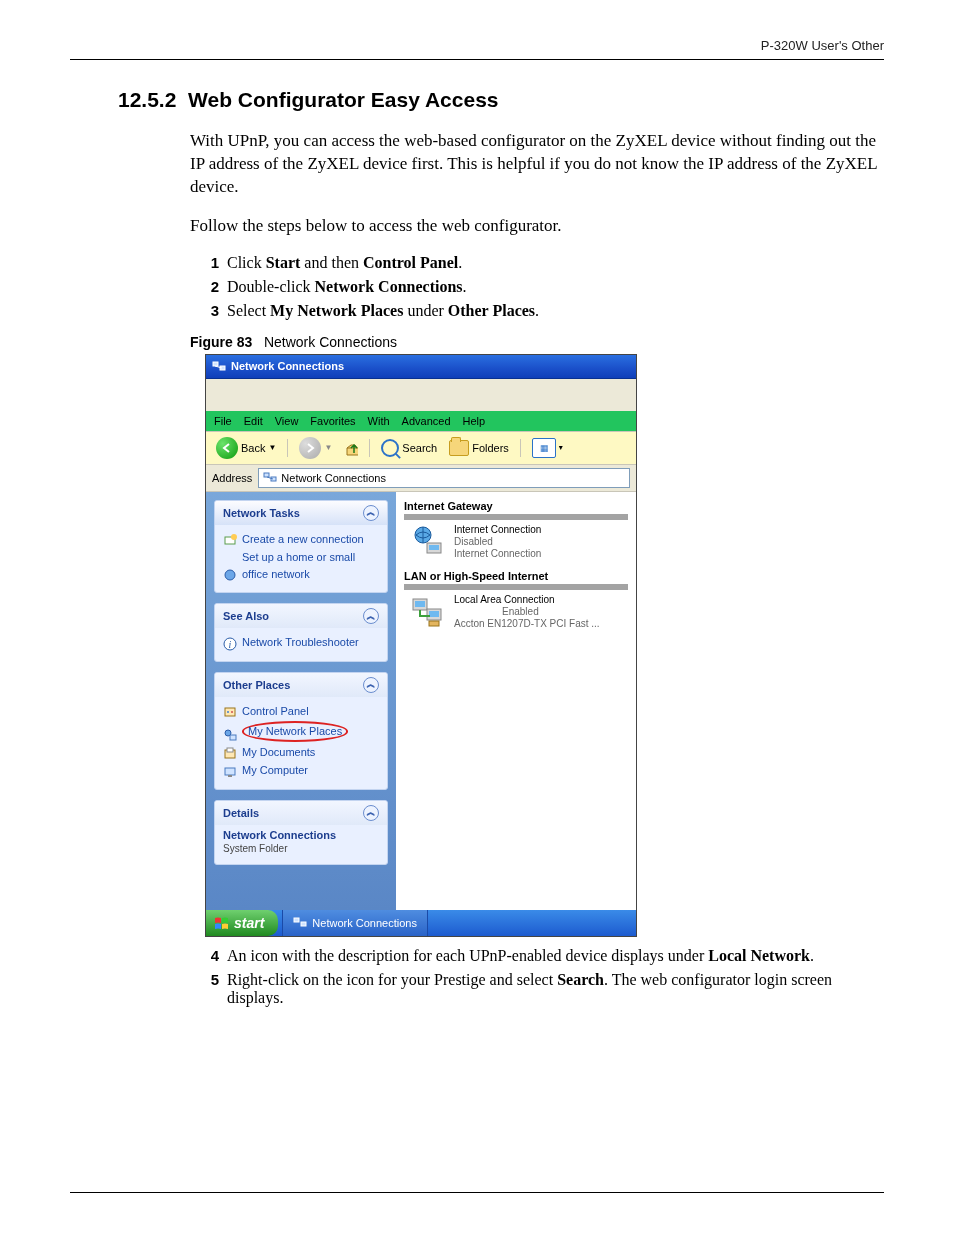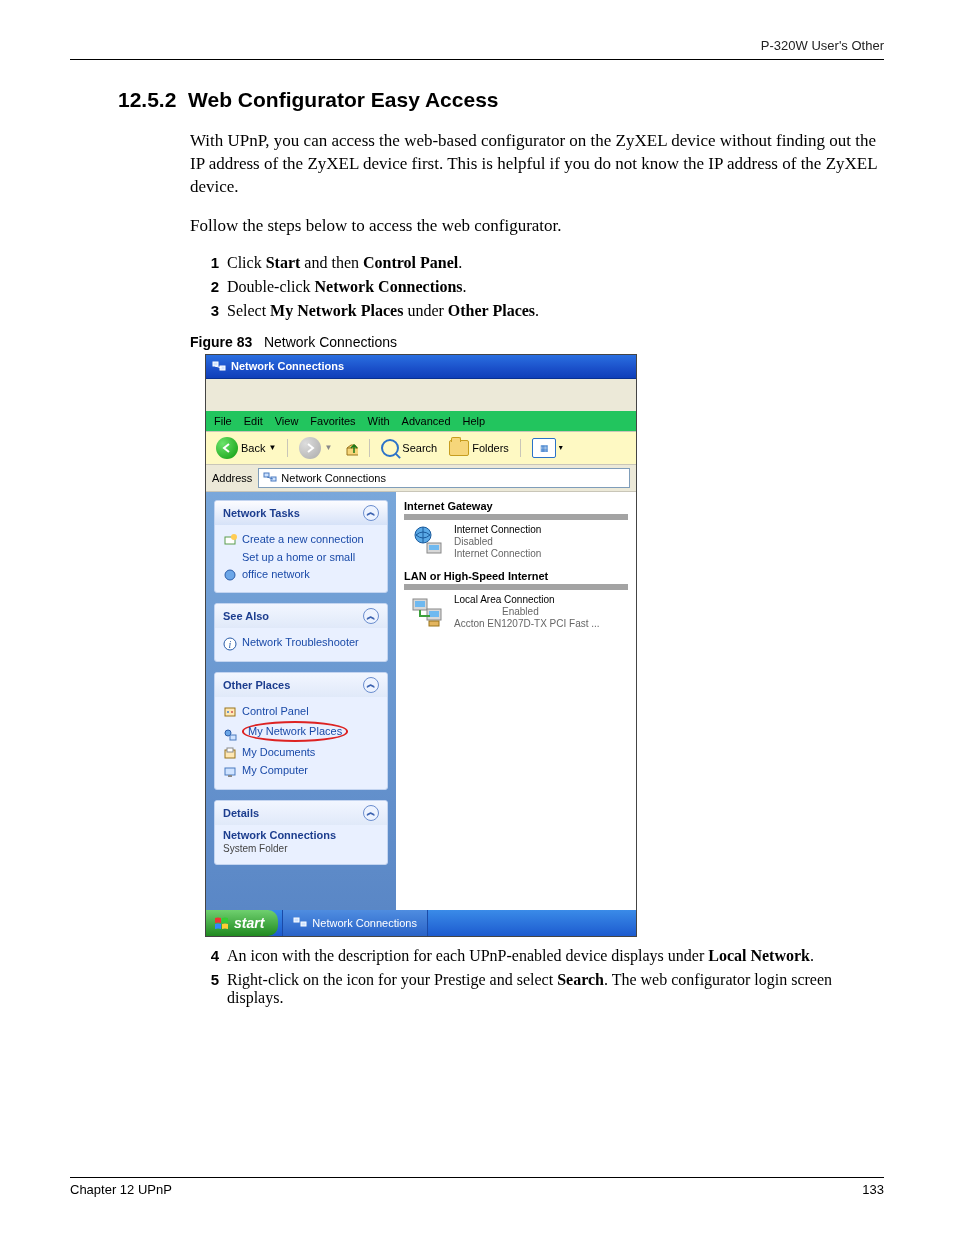--- a/index.html
+++ b/index.html
@@ -487,17 +487,13 @@
     <span class="step-text"><span>An icon with the description for each UPnP-enabled device displays under </span><b>Local Network</b><span>.</span></span>
   </div>
   <div class="step-row">
     <span class="step-num">5</span>
     <span class="step-text"><span>Right-click on the icon for your Prestige and select </span><b>Search</b><span>. The web configurator login screen displays.</span></span>
   </div>
 </div>
 
 <div class="footer">
   <hr class="hr-bot">
-  <div class="footer-row">
-    <span>Chapter 12 UPnP</span>
-    <span>133</span>
-  </div>
 </div>
 
 </body></html>

